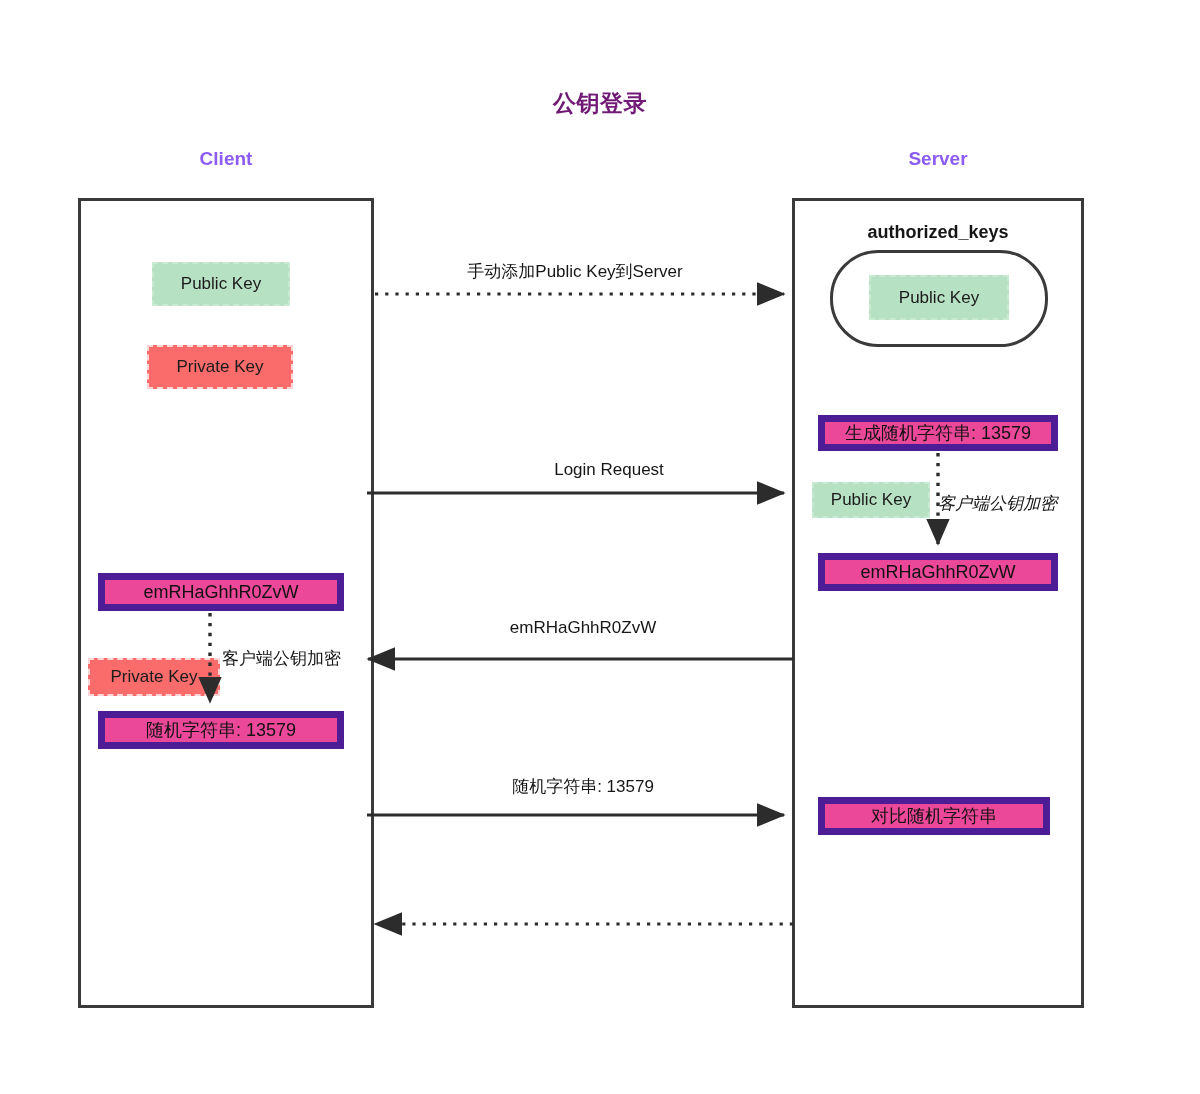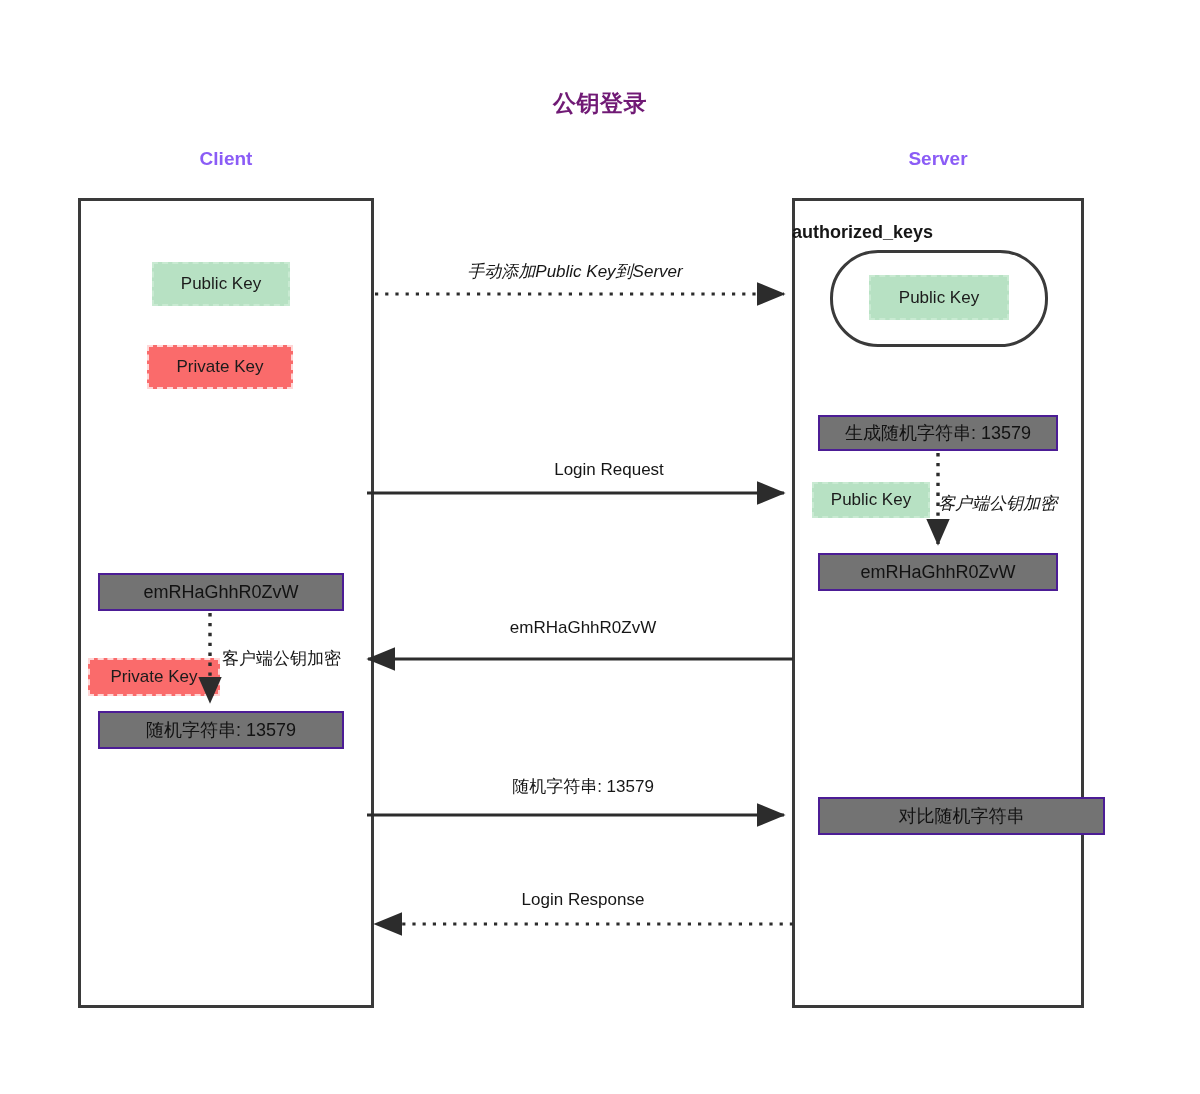--- a/index.html
+++ b/index.html
@@ -64,31 +64,31 @@
     border-color: #ffd6d6;
     margin-top: 20px;
   }
 
   
   .proc-box {
     box-sizing: border-box;
     display: flex;
     align-items: center;
     justify-content: center;
-    background: #737373;
-    border: 2px solid #4c1d95;
+    background: #ec4899;
+    border: 7px solid #4c1d95;
     font-size: 18px;
     color: #121212;
     white-space: nowrap;
   }
 
   
   #authorized-keys-label {
     left: 792px; top: 222px; width: 292px;
-    text-align: left;
+    text-align: center;
     font-size: 18px;
     font-weight: bold;
     color: #161616;
   }
   #authorized-keys-pill {
     left: 830px; top: 250px; width: 218px; height: 97px;
     border: 3px solid #3a3a3a;
     border-radius: 48px;
     background: #ffffff;
     box-sizing: border-box;
@@ -146,31 +146,30 @@
   <div class="abs key-chip key-public" style="left:869px; top:275px; width:140px; height:45px;">Public Key</div>
 
   <div class="abs proc-box" style="left:818px; top:415px; width:240px; height:36px;">生成随机字符串: 13579</div>
 
   <div class="abs key-chip key-public" style="left:812px; top:482px; width:118px; height:36px;">Public Key</div>
 
   <div class="abs side-label" style="left:938px; top:492px;font-style:italic;">客户端公钥加密</div>
 
   <div class="abs proc-box" style="left:818px; top:553px; width:240px; height:38px;">emRHaGhhR0ZvW</div>
 
-  <div class="abs proc-box" style="left:818px; top:797px; width:287px; height:38px;">对比随机字符串</div>
+  <div class="abs proc-box" style="left:818px; top:797px; width:232px; height:38px;">对比随机字符串</div>
 
-  <div class="abs edge-label" style="left:374px; top:260px; width:402px;font-style:italic;">手动添加Public Key到Server</div>
+  <div class="abs edge-label" style="left:374px; top:260px; width:402px;">手动添加Public Key到Server</div>
 
   <div class="abs edge-label" style="left:374px; top:460px; width:470px;text-align:center;">Login Request</div>
 
   <div class="abs edge-label" style="left:374px; top:618px; width:418px;">emRHaGhhR0ZvW</div>
 
   <div class="abs edge-label" style="left:374px; top:775px; width:418px;">随机字符串: 13579</div>
 
-  <div class="abs edge-label" style="left:374px; top:890px; width:418px;">Login Response</div>
 
   <svg class="overlay" viewBox="0 0 1200 1094" xmlns="http://www.w3.org/2000/svg">
     <defs>
       <marker id="ah-right" markerWidth="10" markerHeight="10" refX="8.5" refY="4" orient="auto" markerUnits="strokeWidth">
         <path d="M0,0.3 L9,4 L0,7.7 Z" fill="#2c2c2c"></path>
       </marker>
       <marker id="ah-left" markerWidth="10" markerHeight="10" refX="8.5" refY="4" orient="auto" markerUnits="strokeWidth">
         <path d="M0,0.3 L9,4 L0,7.7 Z" fill="#2c2c2c"></path>
       </marker>
       <marker id="ah-down" markerWidth="9" markerHeight="9" refX="7.5" refY="4" orient="auto" markerUnits="strokeWidth">

